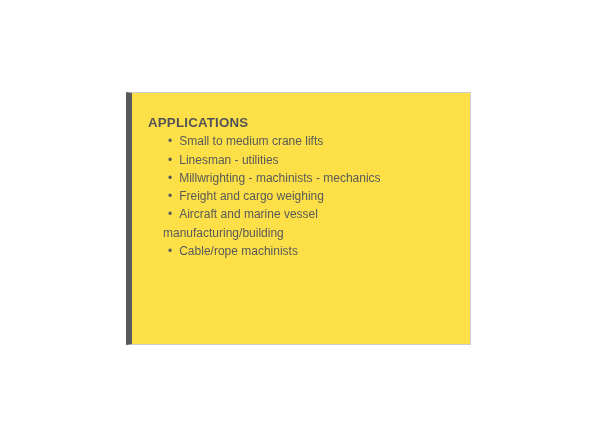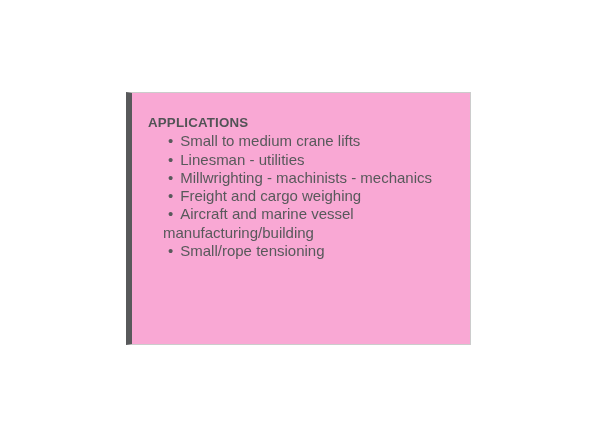--- a/index.html
+++ b/index.html
@@ -12,39 +12,39 @@
     position: relative;
     width: 600px; height: 439px;
     background: #ffffff;
     overflow: hidden;
   }
   .panel {
     position: absolute;
     left: 126px; top: 92px;
     width: 345px; height: 253px;
     box-sizing: border-box;
-    background: #f9a8d4;
+    background: #fde047;
     border: 1px solid #cccccc;
     border-left: 6px solid #58595b;
     padding: 21px 8px 9px 16px;
     color: #58595b;
   }
   .panel-heading {
     margin: 0; padding: 0;
     font-size: 13.3px;
     line-height: 18.3px;
     font-weight: bold;
     color: #525356;
     letter-spacing: 0.2px;
   }
   .app-list {
     margin: 0;
     padding: 0 0 0 15px;
     list-style: none;
-    font-size: 15px;
+    font-size: 12px;
     line-height: 18.3px;
     color: #58595b;
   }
   .app-list li {
     white-space: pre-line; 
   }
   .app-list li::before {
     content: "\2022";
     padding-left: 5px;
     padding-right: 7px;
@@ -57,16 +57,16 @@
 <div class="page">
   <section class="panel">
     <h2 class="panel-heading">APPLICATIONS</h2>
     <ul class="app-list">
         <li>Small to medium crane lifts</li>
         <li>Linesman - utilities</li>
         <li>Millwrighting - machinists - mechanics</li>
         <li>Freight and cargo weighing</li>
         <li>Aircraft and marine vessel
 manufacturing/building</li>
-        <li>Small/rope tensioning</li>
+        <li>Cable/rope machinists</li>
       </ul>
   </section>
 </div>
 
 </body></html>

